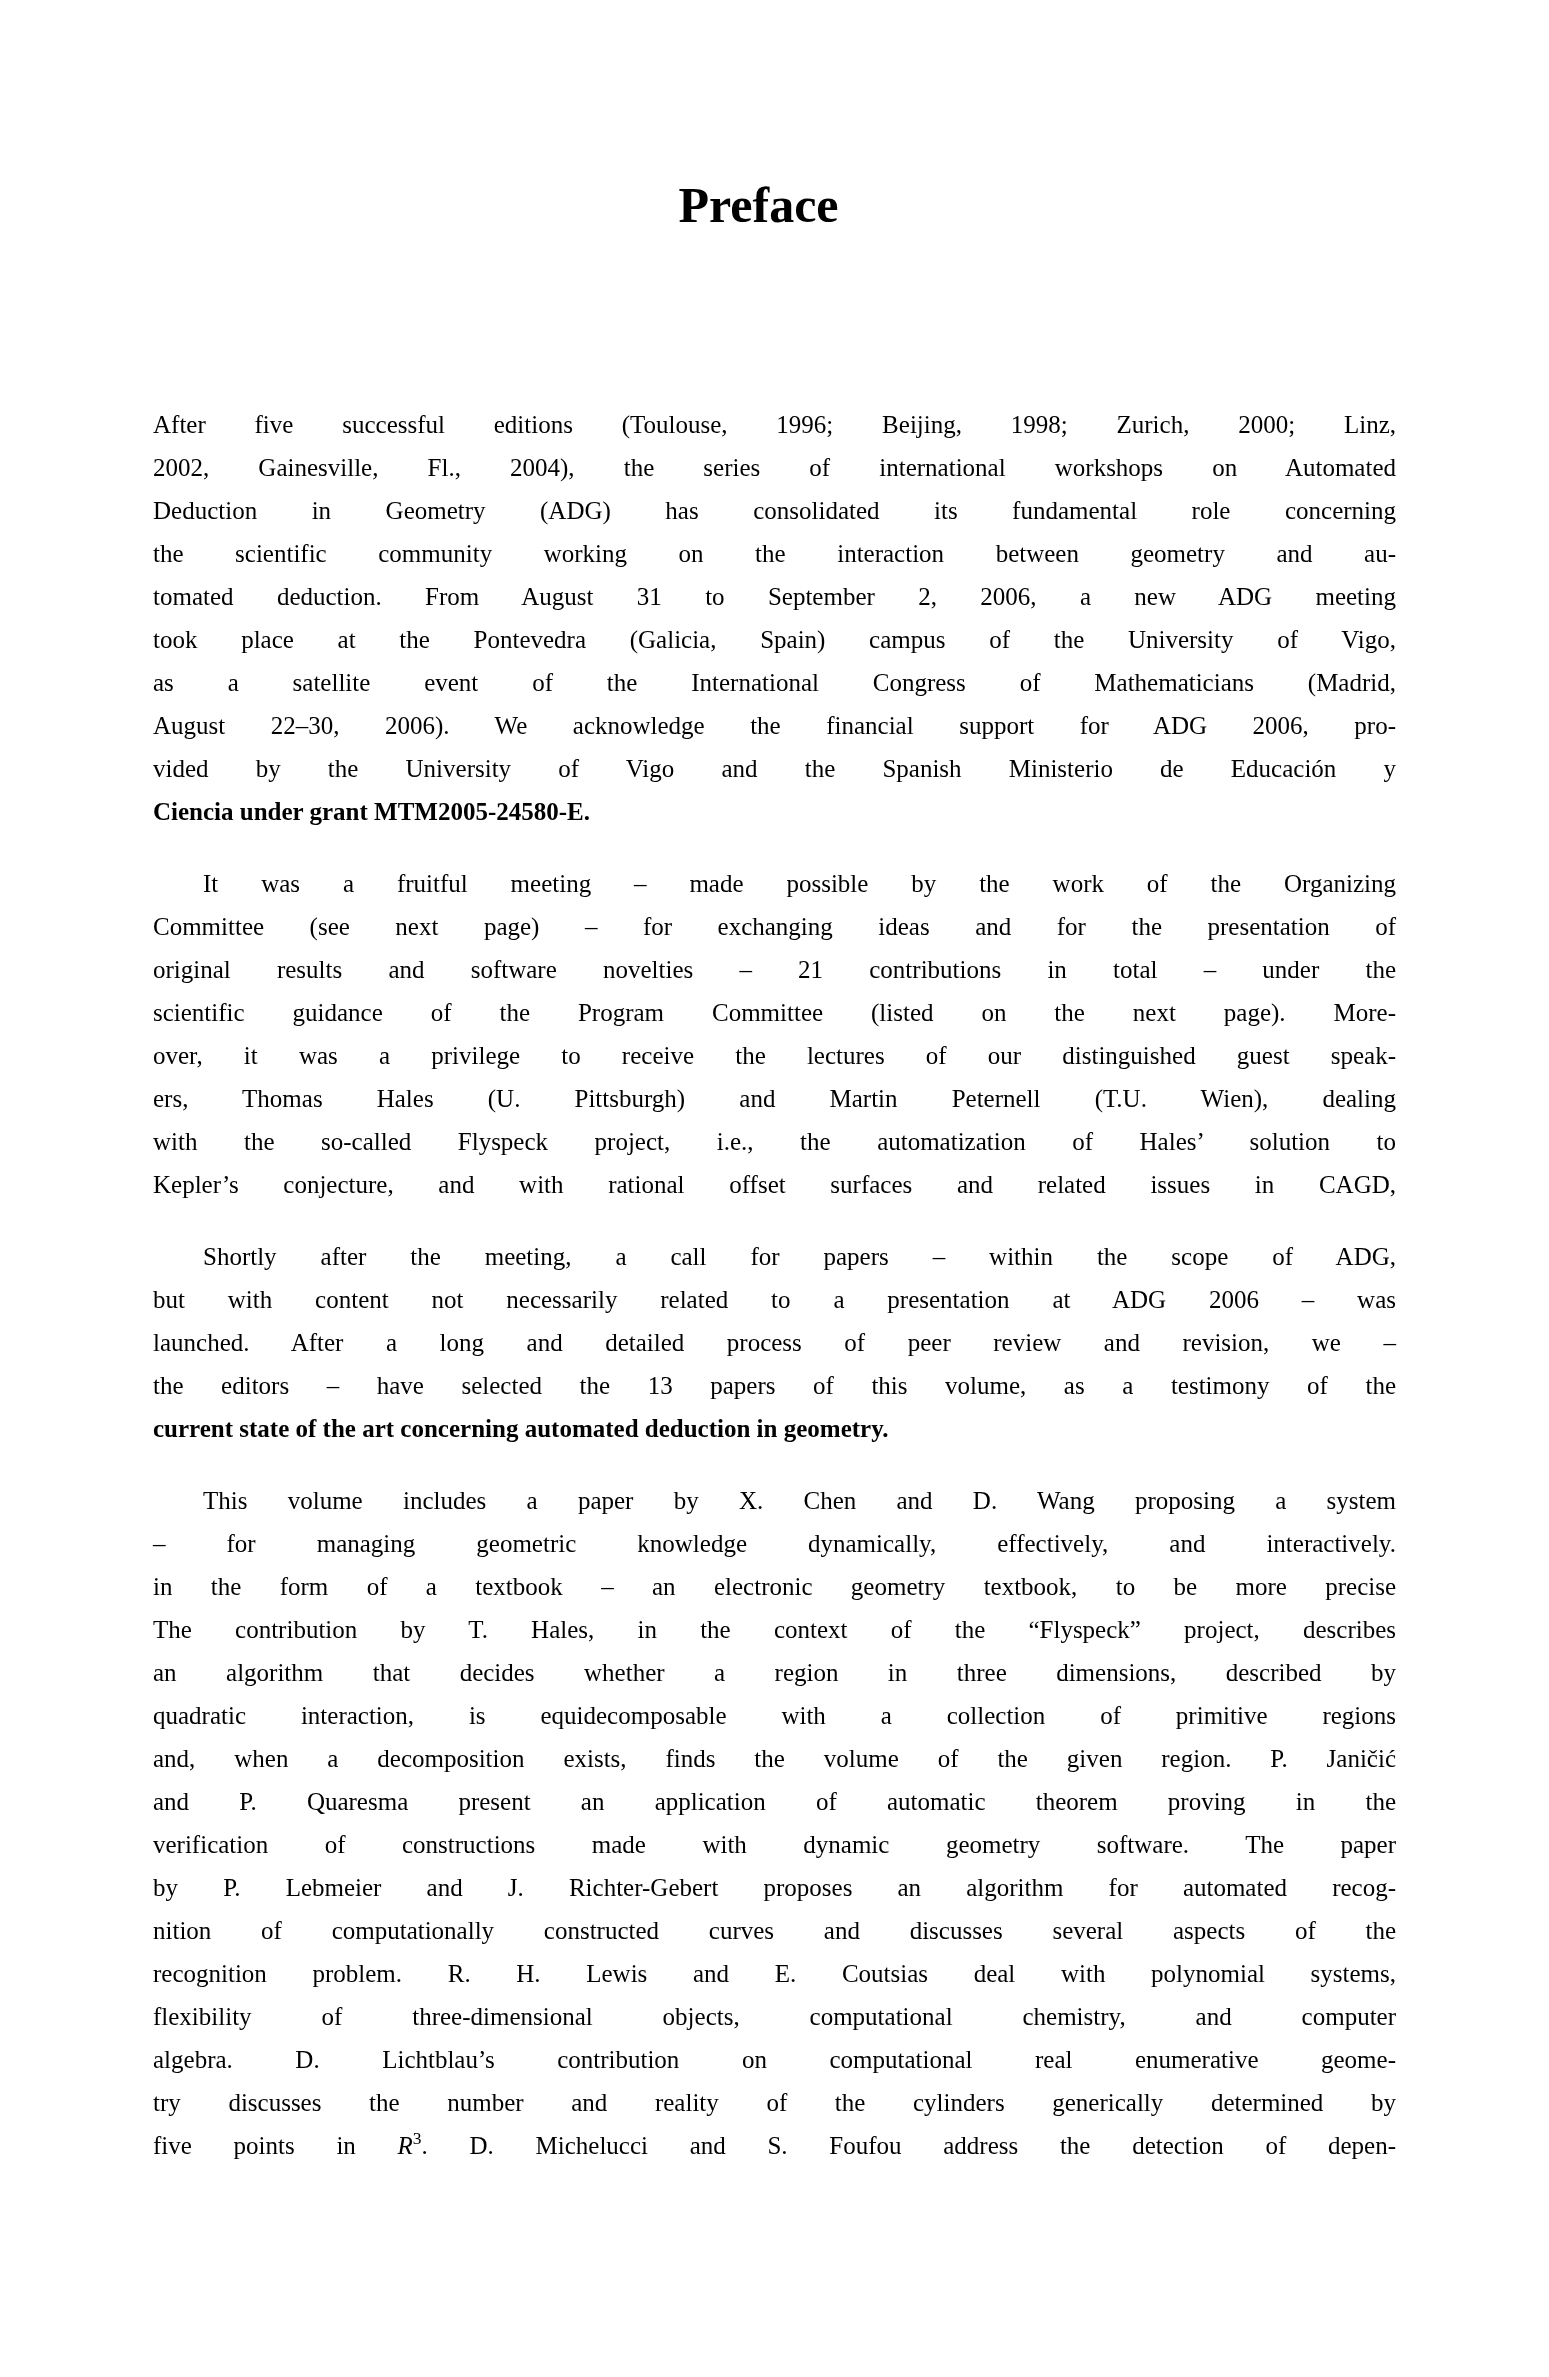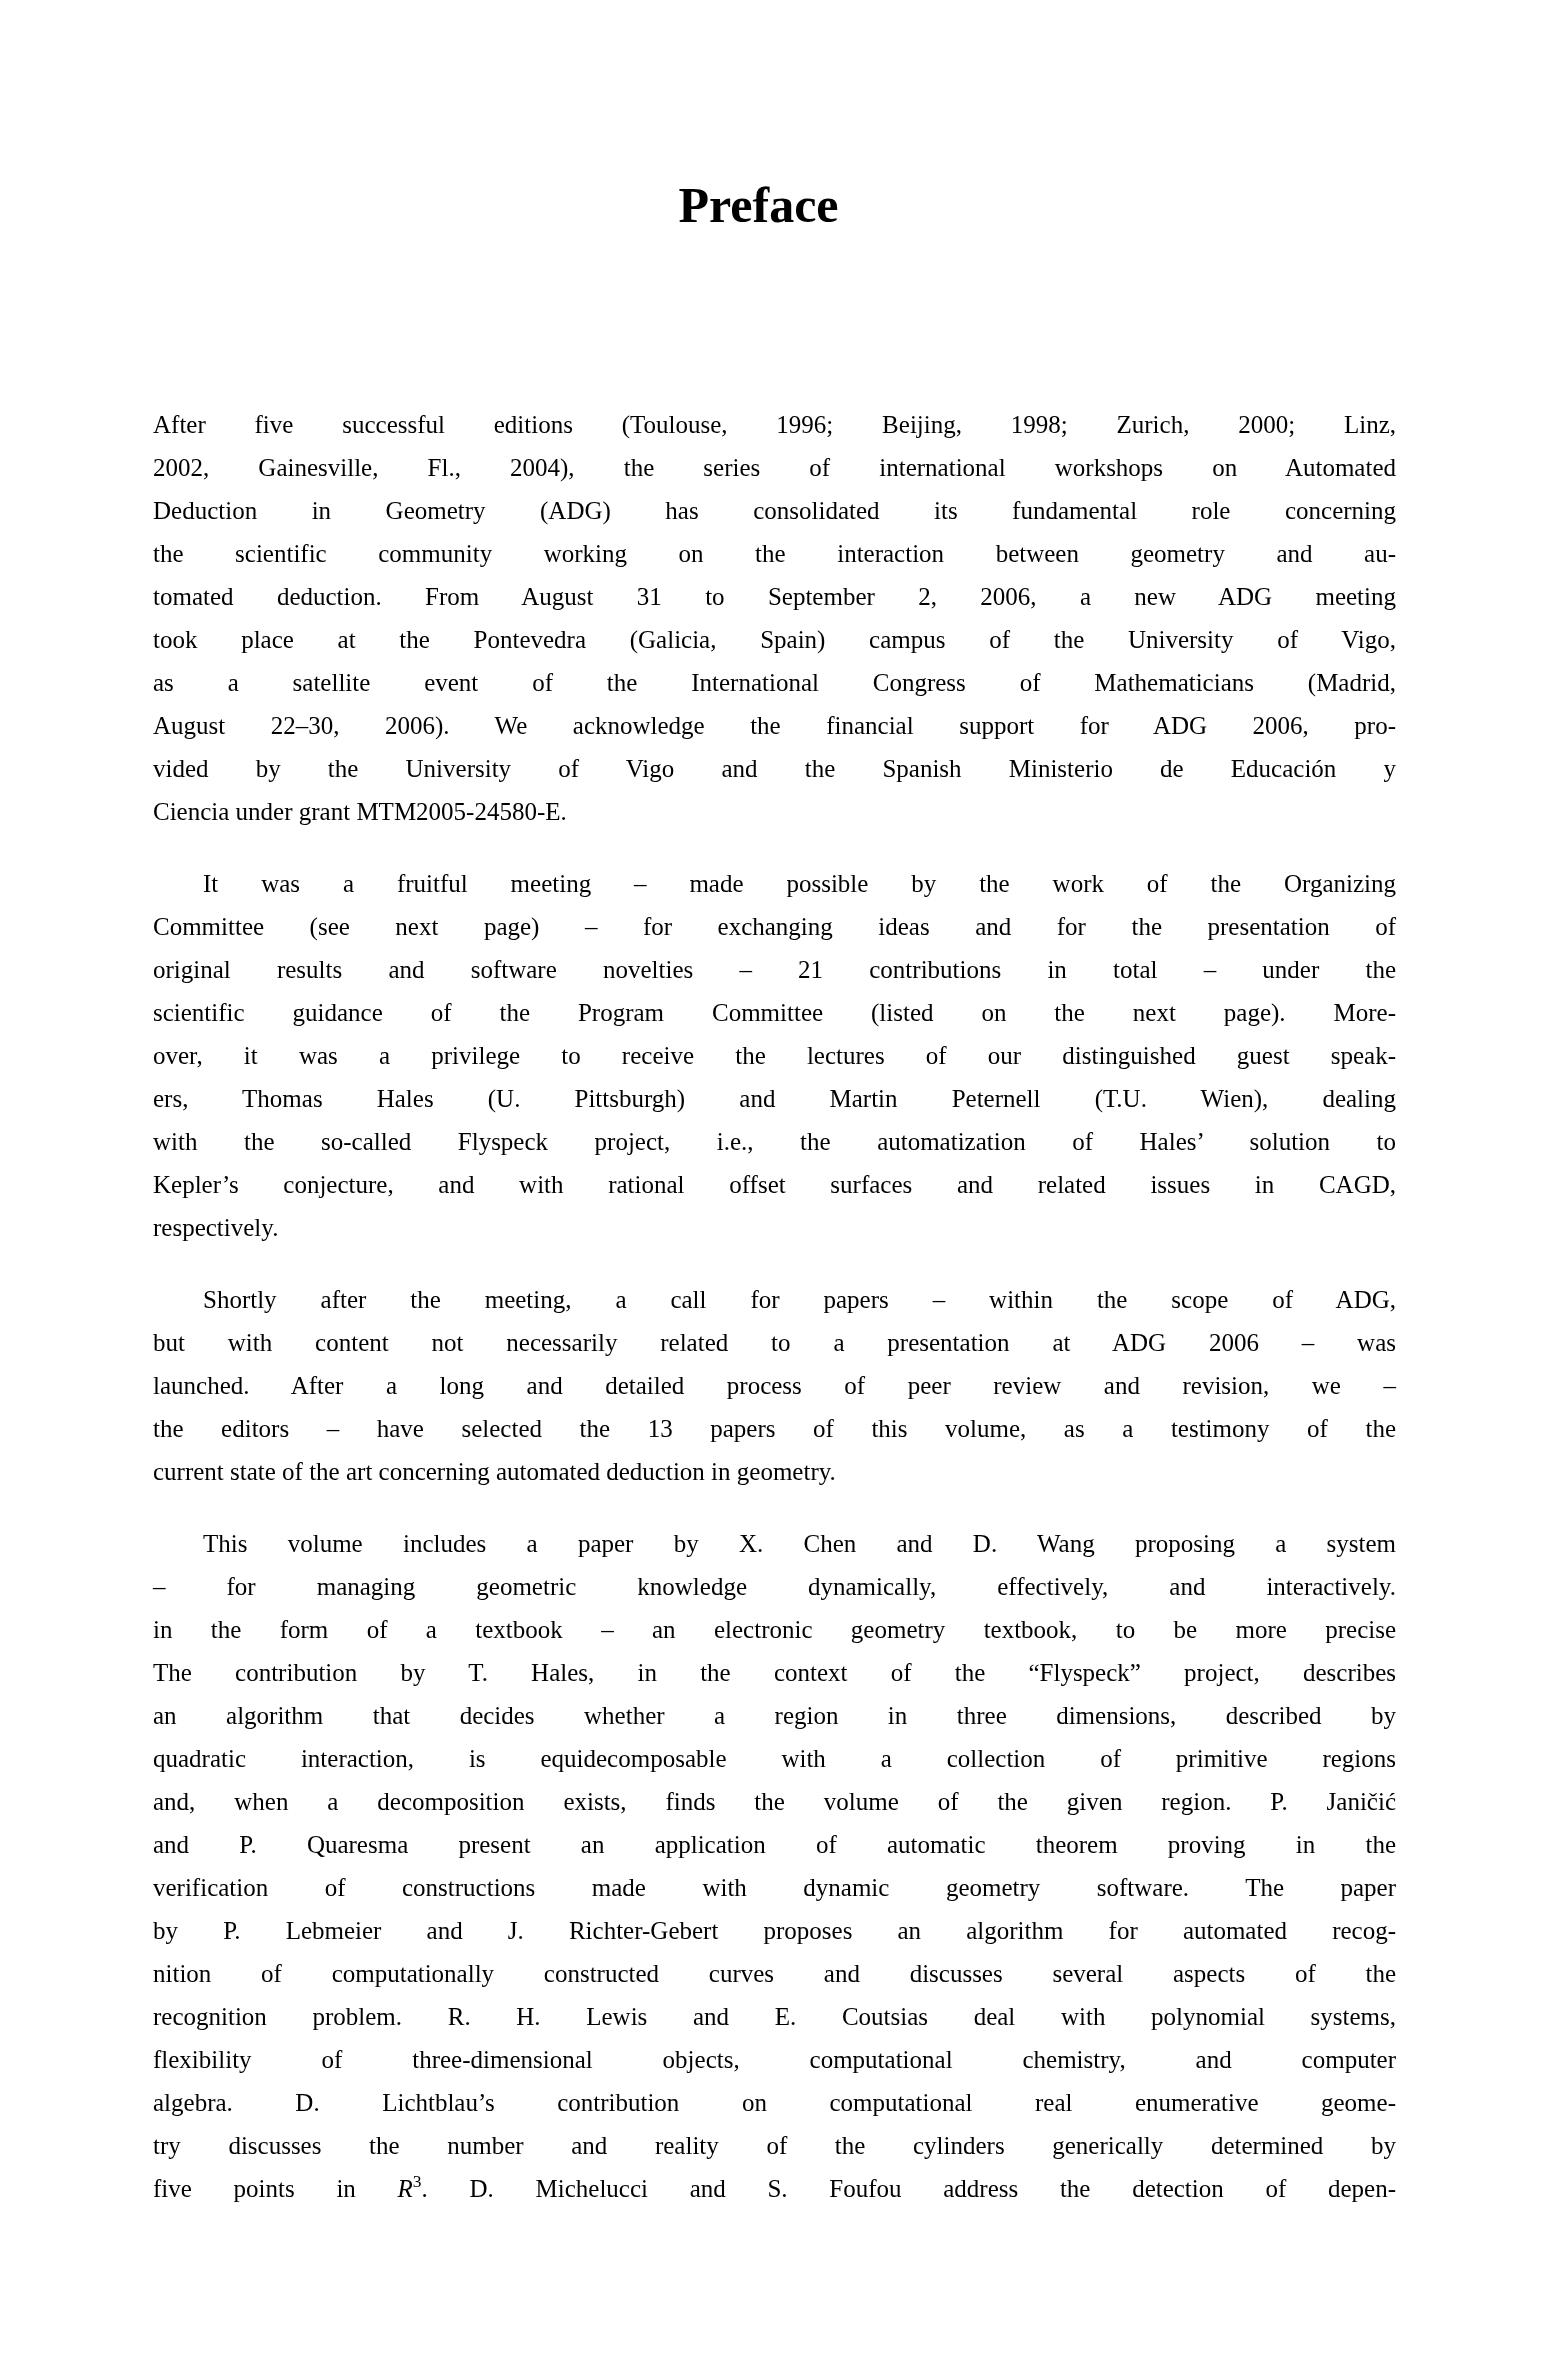--- a/index.html
+++ b/index.html
@@ -41,20 +41,21 @@
     line-height: 43px;
     font-size: 25px;
     white-space: nowrap;
     text-align: justify;
     text-align-last: justify;
     overflow: visible;
   }
   .line.last {
     text-align: right;
     text-align-last: left;
+    font-weight: bold;
   }
   .line.indent {
     padding-left: 50px;
     margin-top: 29px;
   }
   .math-r {
     font-style: italic;
   }
   .sup {
     font-size: 0.7em;
@@ -84,21 +85,20 @@
 
   <div class="para">
     <span class="line indent">It was a fruitful meeting – made possible by the work of the Organizing</span>
     <span class="line">Committee (see next page) – for exchanging ideas and for the presentation of</span>
     <span class="line">original results and software novelties – 21 contributions in total – under the</span>
     <span class="line">scientific guidance of the Program Committee (listed on the next page). More-</span>
     <span class="line">over, it was a privilege to receive the lectures of our distinguished guest speak-</span>
     <span class="line">ers, Thomas Hales (U. Pittsburgh) and Martin Peternell (T.U. Wien), dealing</span>
     <span class="line">with the so-called Flyspeck project, i.e., the automatization of Hales’ solution to</span>
     <span class="line">Kepler’s conjecture, and with rational offset surfaces and related issues in CAGD,</span>
-    <span class="line last">respectively.</span>
   </div>
 
   <div class="para">
     <span class="line indent">Shortly after the meeting, a call for papers – within the scope of ADG,</span>
     <span class="line">but with content not necessarily related to a presentation at ADG 2006 – was</span>
     <span class="line">launched. After a long and detailed process of peer review and revision, we –</span>
     <span class="line">the editors – have selected the 13 papers of this volume, as a testimony of the</span>
     <span class="line last">current state of the art concerning automated deduction in geometry.</span>
   </div>
 

